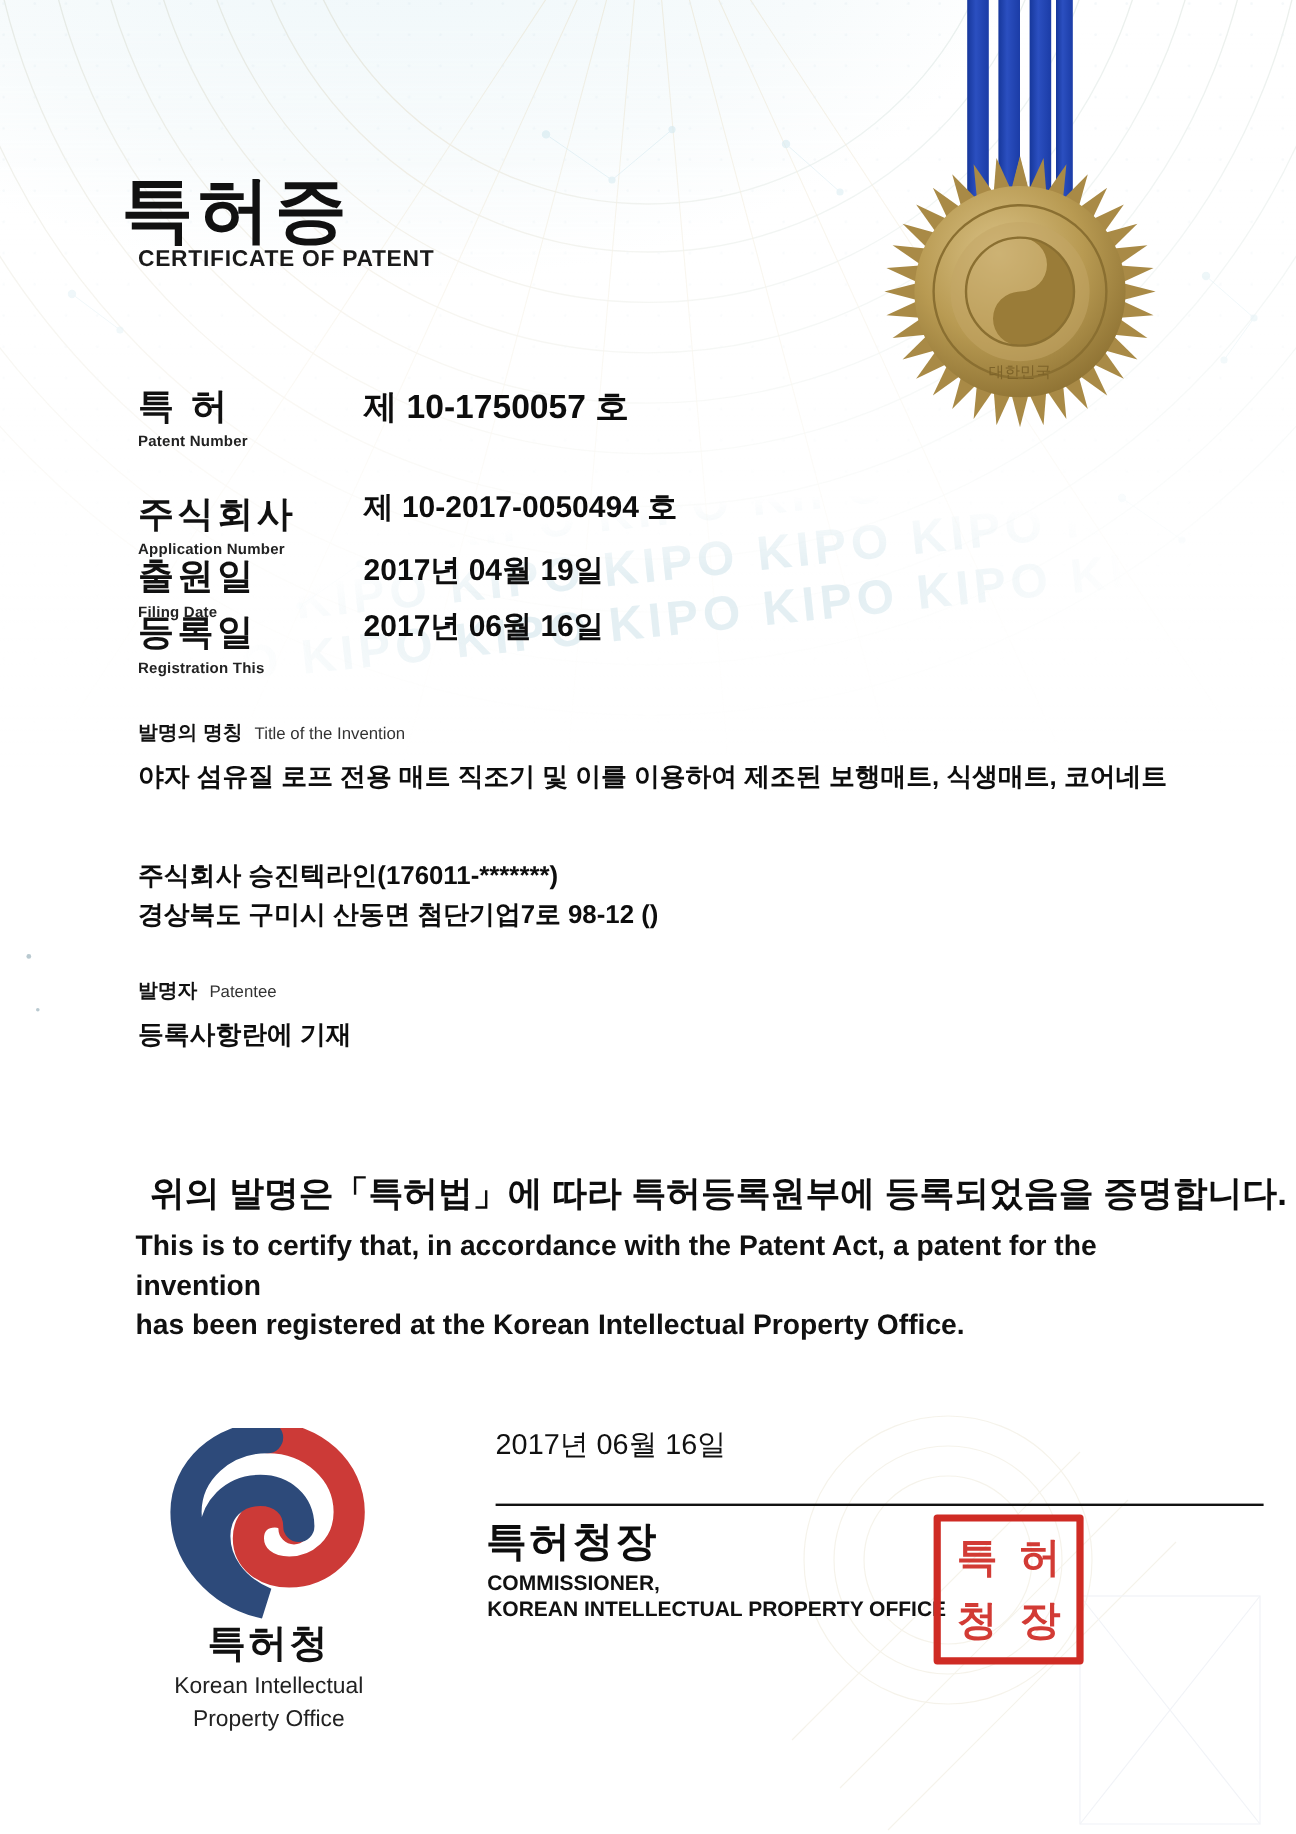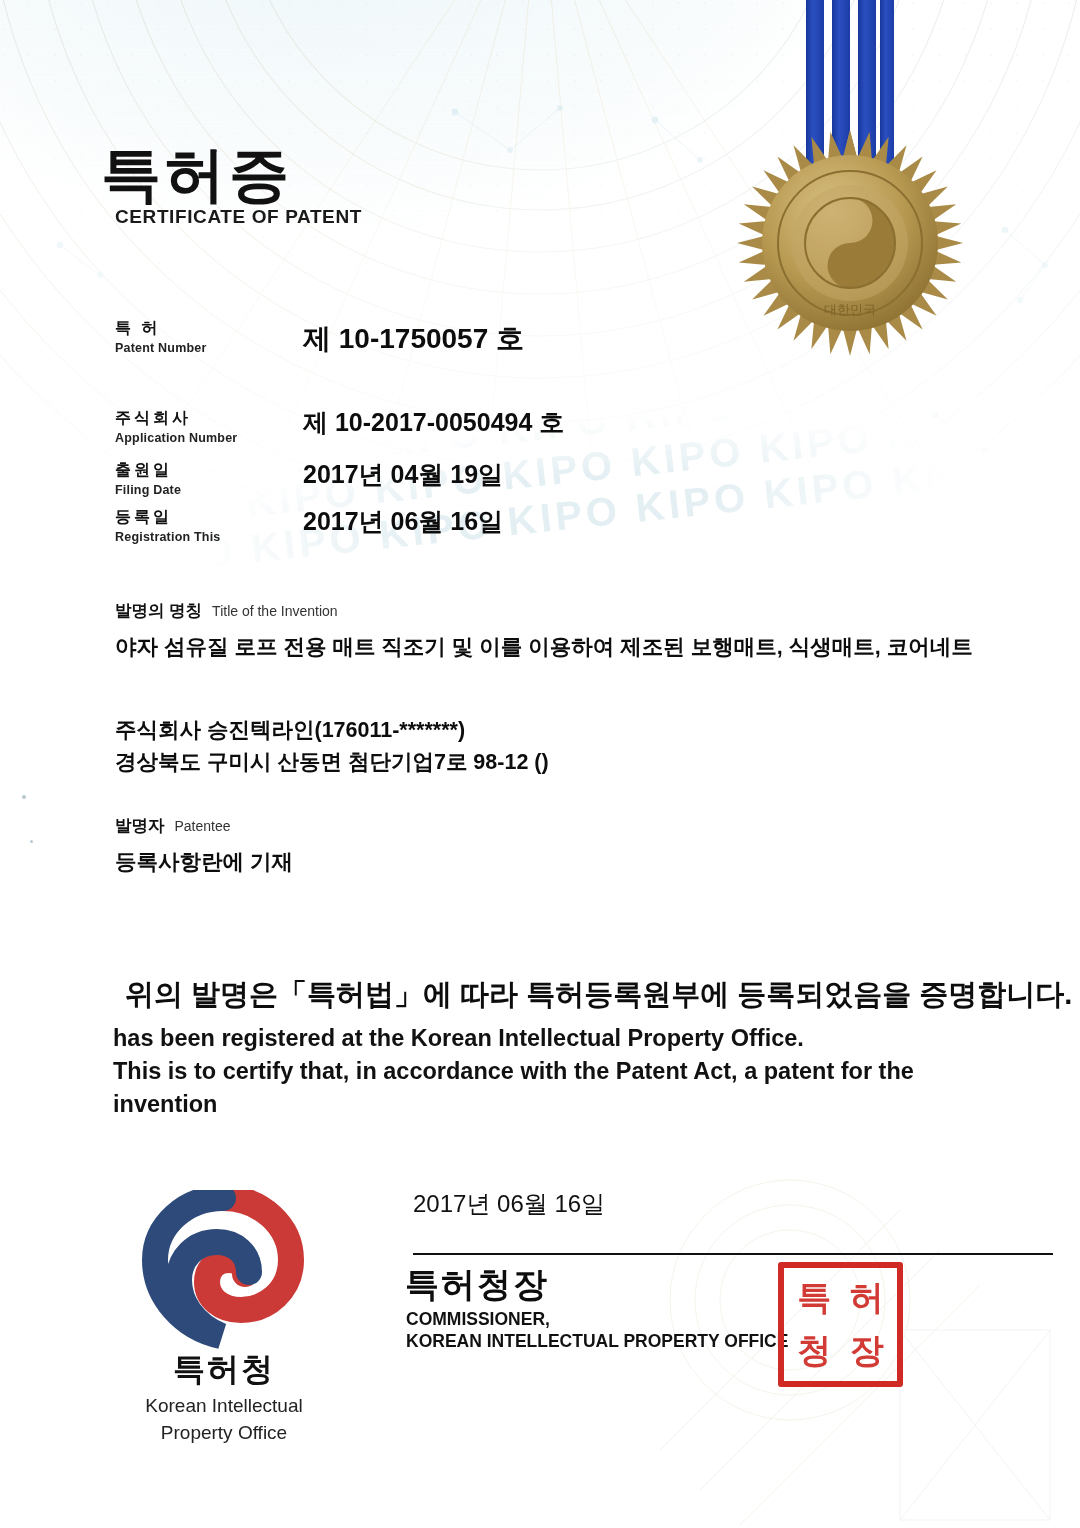--- a/index.html
+++ b/index.html
@@ -35,21 +35,21 @@
     transform:rotate(-6deg);
     mask-image:radial-gradient(ellipse 500px 120px at 50% 50%, #000 30%, transparent 75%);
     -webkit-mask-image:radial-gradient(ellipse 500px 120px at 50% 50%, #000 30%, transparent 75%);
   }
 
   
   .title-ko{position:absolute;left:101px;top:135px;font-size:60px;font-weight:700;color:#111;letter-spacing:4px;}
   .title-en{position:absolute;left:115px;top:206px;font-size:19px;font-weight:700;color:#1a1a1a;letter-spacing:.6px;}
 
   
-  .lbl-ko{font-size:16px;font-weight:700;color:#111;letter-spacing:3px;}
+  .lbl-ko{font-size:30px;font-weight:700;color:#111;letter-spacing:3px;}
   .lbl-en{font-size:12.5px;font-weight:700;color:#222;letter-spacing:.2px;margin-top:2px;}
   .row{position:absolute;}
   .val{font-size:25px;font-weight:700;color:#0d0d0d;white-space:nowrap;}
 
   #r-patent{left:115px;top:318px;}
   #r-patent .val{position:absolute;left:188px;top:2px;font-size:28px;}
   #r-app{left:115px;top:408px;}
   #r-app .val{position:absolute;left:188px;top:-2px;font-size:25px;}
   #r-filing{left:115px;top:460px;}
   #r-filing .val{position:absolute;left:188px;top:-2px;font-size:25px;}
@@ -285,22 +285,22 @@
   <div class="sec" id="s-inventor">
     <div class="hdr">
       <span class="ko">발명자</span>
       <span class="en">Patentee</span>
     </div>
     <div class="body">등록사항란에 기재</div>
   </div>
 
   <div class="certify-ko">위의 발명은「특허법」에 따라 특허등록원부에 등록되었음을 증명합니다.</div>
   <div class="certify-en">
+    <div>This is to certify that, in accordance with the Patent Act, a patent for the invention</div>
     <div>has been registered at the Korean Intellectual Property Office.</div>
-    <div>This is to certify that, in accordance with the Patent Act, a patent for the invention</div>
   </div>
 
   <svg class="faint-bg" viewBox="0 0 470 380">
     <g fill="none" stroke="#d9cfae" stroke-width="1">
       <circle cx="190" cy="150" r="120"></circle>
       <circle cx="190" cy="150" r="95"></circle>
       <circle cx="190" cy="150" r="70"></circle>
       <path d="M60 300 L300 60 M100 340 L340 100 M140 375 L380 135"></path>
       <rect x="300" y="180" width="150" height="190" stroke="#c8cfe0"></rect>
       <path d="M300 180 L450 370 M450 180 L300 370" stroke="#c8cfe0"></path>

